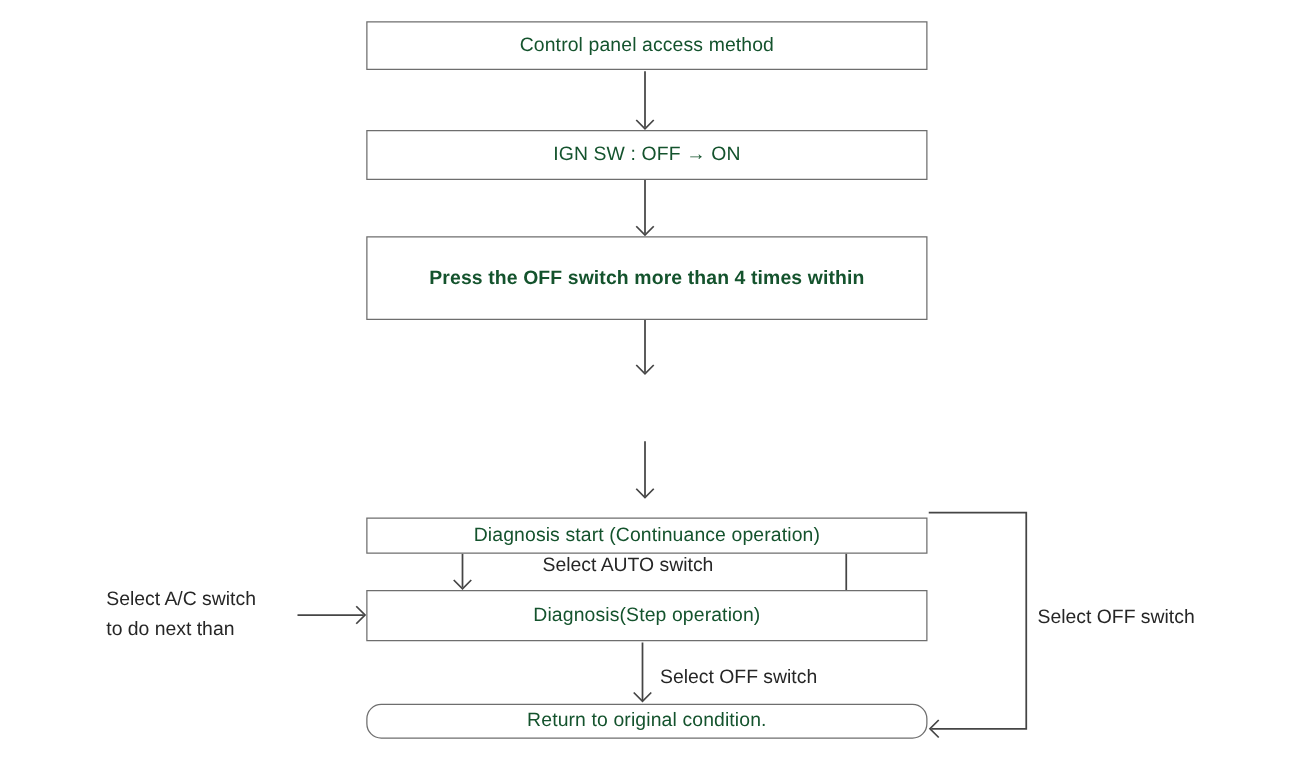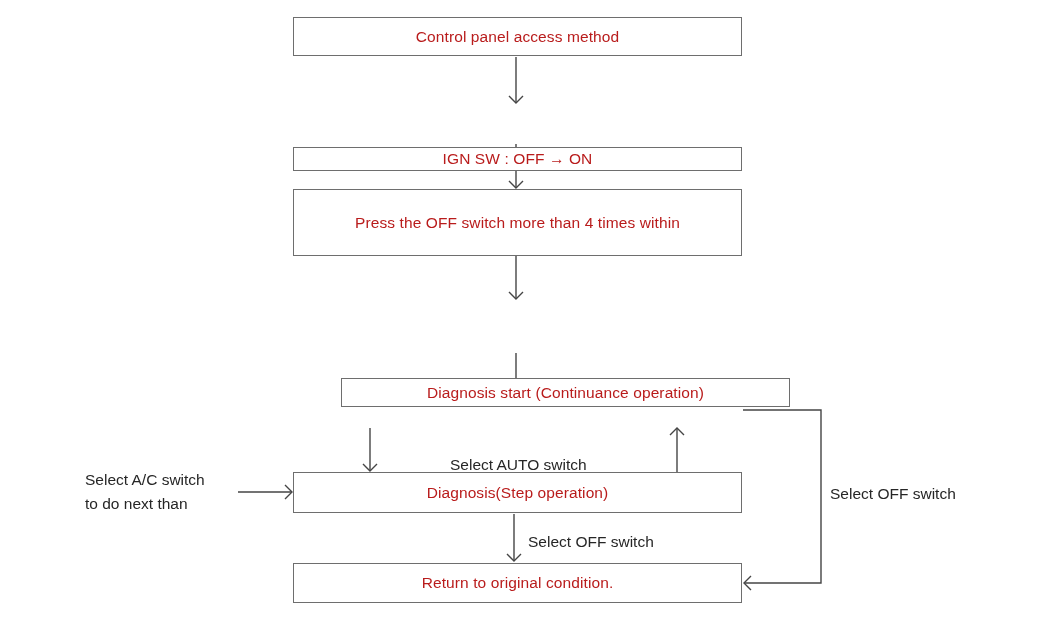--- a/index.html
+++ b/index.html
@@ -24,21 +24,21 @@
     position: absolute;
     left: 293px;
     width: 449px;
     border: 1.4px solid #6e6e6e;
     background: #ffffff;
     display: flex;
     align-items: center;
     justify-content: center;
     font-size: 15.5px;
     letter-spacing: 0.1px;
-    color: #b91c1c;
+    color: #14532d;
   }
   .node .multiline {
     text-align: left;
     line-height: 24px;
   }
   .edge-label {
     position: absolute;
     font-size: 15.5px;
     color: #262626;
     white-space: nowrap;
@@ -95,44 +95,44 @@
     <g>
       <path d="M743 410 L821 410 L821 583 L745 583"></path>
       <polyline points="751,576 744,583 751,590"></polyline>
     </g>
   </svg>
 
   <div class="node" style="top:17px;  height:39px;">
     <span>Control panel access method</span>
   </div>
 
-  <div class="node" style="top:104px; height:24px;margin-top:43px;">
+  <div class="node" style="top:104px; height:40px;">
     <span>IGN SW : OFF → ON</span>
   </div>
 
-  <div class="node" style="top:189px; height:67px;">
+  <div class="node" style="top:189px; height:67px;font-weight:bold;">
     <div class="multiline">
       <div>Press the OFF switch more than 4 times within</div>
     </div>
   </div>
 
 
-  <div class="node" style="top:378px; height:29px;margin-left:48px;">
+  <div class="node" style="top:414px; height:29px;">
     <span>Diagnosis start (Continuance operation)</span>
   </div>
 
   <div class="node" style="top:472px; height:41px;">
     <span>Diagnosis(Step operation)</span>
   </div>
 
-  <div class="node" style="top:563px; height:40px;">
+  <div class="node" style="top:563px; height:28px;border-radius:12px;">
     <span>Return to original condition.</span>
   </div>
 
-  <div class="edge-label" style="left:450px; top:441px;margin-top:12px;">Select AUTO switch</div>
+  <div class="edge-label" style="left:434px; top:441px;">Select AUTO switch</div>
 
   <div class="edge-label" style="left:528px; top:530px;">Select OFF switch</div>
 
   <div class="edge-label" style="left:830px; top:482px;">Select OFF switch</div>
 
   <div class="edge-label" style="left:85px; top:468px;">
     <div>Select A/C switch</div>
     <div>to do next than</div>
   </div>
 

